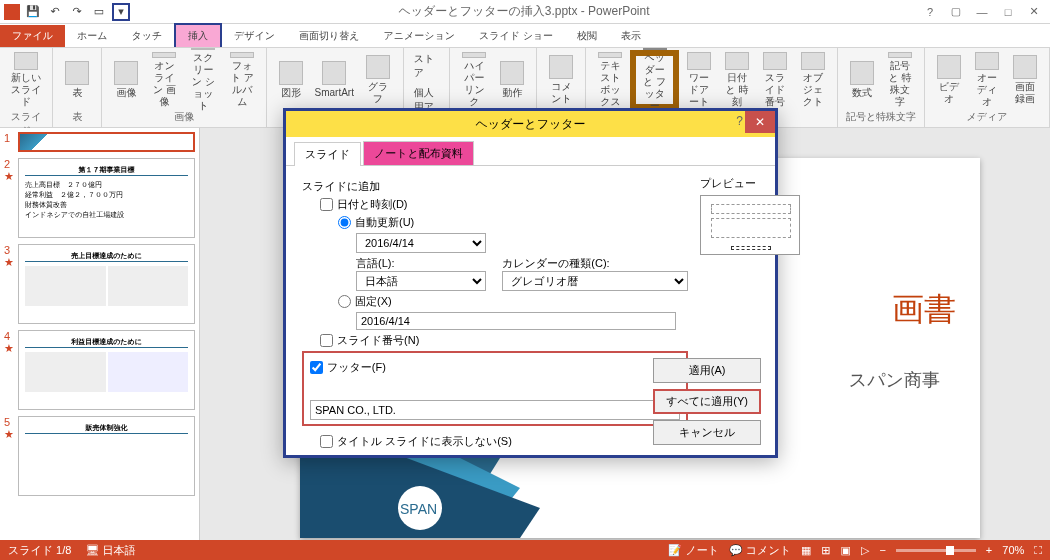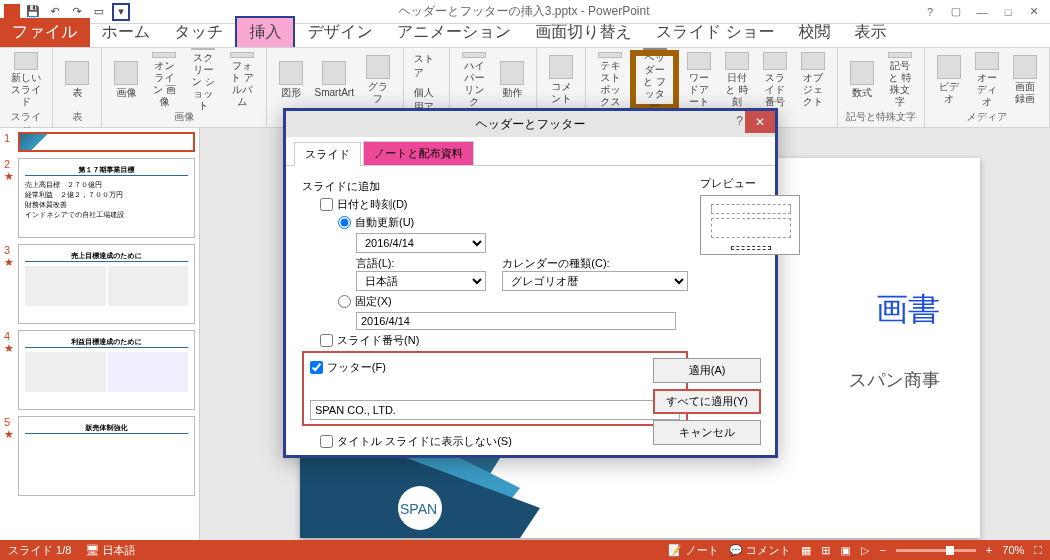--- a/index.html
+++ b/index.html
@@ -7,21 +7,21 @@
 
 .titlebar { height: 24px; background: #fff; border-bottom: 1px solid #d4d4d4; display: flex; align-items: center; }
 .qat { display: flex; align-items: center; gap: 4px; padding-left: 4px; }
 .qat-btn { width: 18px; height: 18px; display: flex; align-items: center; justify-content: center; color: #444; cursor: pointer; }
 .pp-icon { width: 16px; height: 16px; background: #d04424; display: inline-block; }
 .title-center { flex: 1; text-align: center; color: #666; font-size: 12px; }
 .win-controls { display: flex; gap: 2px; padding-right: 4px; }
 .win-btn { width: 24px; height: 18px; display: flex; align-items: center; justify-content: center; color: #666; }
 
 .ribbon-tabs { height: 24px; display: flex; align-items: end; border-bottom: 1px solid #d4d4d4; background: #fff; }
-.tab { padding: 4px 12px; font-size: 16px; color: #444; cursor: pointer; }
+.tab { padding: 4px 12px; font-size: 10px; color: #444; cursor: pointer; }
 .tab.file { background: #d04727; color: #fff; }
 .tab.active { border: 2px solid #2a3f8f; border-bottom: none; background: #f9a8d4; }
 
 .ribbon { height: 80px; background: #f5f5f5; border-bottom: 1px solid #d4d4d4; display: flex; }
 .group { border-right: 1px solid #d4d4d4; padding: 2px 6px; display: flex; flex-direction: column; }
 .group-items { flex: 1; display: flex; align-items: center; gap: 2px; }
 .group-label { text-align: center; font-size: 10px; color: #666; padding-bottom: 2px; }
 .rbtn { display: flex; flex-direction: column; align-items: center; justify-content: center; min-width: 36px; height: 60px; padding: 2px 4px; cursor: pointer; font-size: 10px; color: #444; text-align: center; line-height: 1.2; }
 .rbtn .ico { width: 24px; height: 24px; background: #ddd; margin-bottom: 2px; border: 1px solid #bbb; }
 .rbtn.hl { border: 6px solid #a16207; }
@@ -29,29 +29,29 @@
 .work { position: absolute; top: 128px; bottom: 20px; left: 0; right: 0; display: flex; }
 .thumbs { width: 200px; height: 100%; background: #fff; overflow-y: auto; border-right: 1px solid #ccc; padding: 4px; }
 .thumb { display: flex; margin-bottom: 6px; }
 .thumb-num { width: 14px; font-size: 11px; color: #d04727; }
 .thumb-slide { flex: 1; height: 80px; border: 1px solid #bbb; background: #fff; position: relative; font-size: 7px; padding: 6px; overflow: hidden; }
 .thumb-slide.sel { border: 2px solid #d04727; }
 .thumb-accent { position: absolute; left: 0; top: 0; width: 40px; height: 100%; background: linear-gradient(135deg, #2a6b8f 0%, #3a9bc4 50%, transparent 50%); }
 
 .canvas { flex: 1; background: #e8e8e8; position: relative; overflow: hidden; }
 .slide-main { position: absolute; left: 100px; top: 30px; width: 680px; height: 380px; background: #fff; box-shadow: 0 2px 6px rgba(0,0,0,.3); }
-.slide-title { position: absolute; right: 40px; top: 130px; font-size: 32px; color: #1d4ed8; }
+.slide-title { position: absolute; right: 24px; top: 130px; font-size: 32px; color: #c2410c; }
 .slide-sub { position: absolute; right: 40px; top: 210px; font-size: 18px; color: #555; }
 .slide-graphic { position: absolute; left: 0; bottom: 0; width: 300px; height: 200px; }
 
 .ruler-h { position: absolute; left: 200px; right: 0; top: 128px; height: 16px; background: #fff; border-bottom: 1px solid #ccc; font-size: 8px; color: #666; padding-left: 14px; white-space: nowrap; overflow: hidden; }
 .ruler-v { position: absolute; left: 200px; top: 144px; bottom: 20px; width: 14px; background: #fff; border-right: 1px solid #ccc; font-size: 8px; color: #666; writing-mode: vertical-lr; }
 
 .dialog { position: absolute; left: 283px; top: 108px; width: 495px; height: 350px; background: #fff; border: 3px solid #2a3f8f; box-shadow: 0 4px 20px rgba(0,0,0,.3); z-index: 100; }
-.dlg-title { height: 26px; background: #e5e5e5; display: flex; align-items: center; justify-content: center; position: relative; font-size: 12px; }
+.dlg-title { height: 26px; background: #fde047; display: flex; align-items: center; justify-content: center; position: relative; font-size: 12px; }
 .dlg-close { position: absolute; right: 0; top: 0; width: 30px; height: 22px; background: #c8504c; color: #fff; display: flex; align-items: center; justify-content: center; cursor: pointer; }
 .dlg-help { position: absolute; right: 32px; top: 3px; color: #666; }
 .dlg-tabs { display: flex; padding: 4px 8px 0; border-bottom: 1px solid #ccc; }
 .dlg-tab { padding: 4px 10px; font-size: 11px; border: 1px solid #ccc; border-bottom: none; margin-right: 2px; cursor: pointer; background: #ec4899; }
 .dlg-tab.active { background: #fff; position: relative; top: 1px; }
 .dlg-body { padding: 10px 16px; display: flex; gap: 12px; }
 .dlg-left { flex: 1; }
 .dlg-right { width: 120px; }
 .field { margin: 3px 0; font-size: 11px; display: flex; align-items: center; gap: 4px; }
 .field.indent1 { padding-left: 18px; }
@@ -94,22 +94,22 @@
     <span class="win-btn">✕</span>
   </div>
 </div>
 
 <div class="ribbon-tabs">
   <div class="tab file">ファイル</div>
   <div class="tab">ホーム</div>
   <div class="tab">タッチ</div>
   <div class="tab active">挿入</div>
   <div class="tab">デザイン</div>
+  <div class="tab">画面切り替え</div>
   <div class="tab">アニメーション</div>
-  <div class="tab">画面切り替え</div>
   <div class="tab">スライド ショー</div>
   <div class="tab">校閲</div>
   <div class="tab">表示</div>
 </div>
 
 <div class="ribbon">
   <div class="group">
       <div class="group-items">
     <div class="rbtn">
           <div class="ico"></div>

